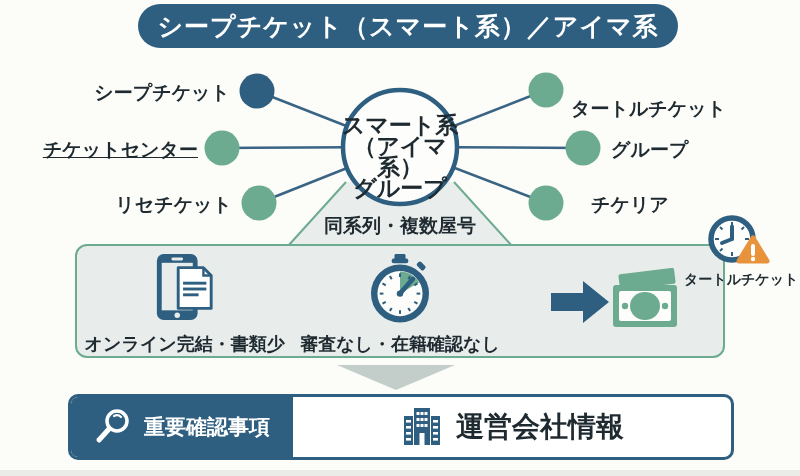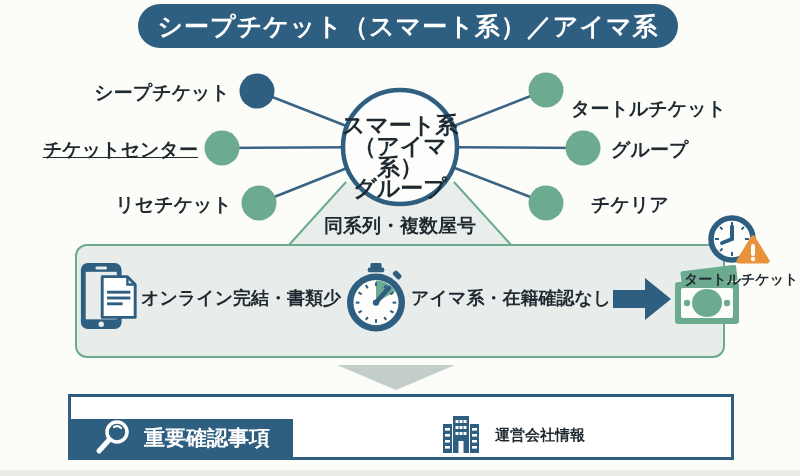--- a/index.html
+++ b/index.html
@@ -14,40 +14,40 @@
 
   
   .node-label{font-size:19px;font-weight:bold;color:#1e2a30;white-space:nowrap;}
   .hub-center-text{left:340px;top:115px;width:120px;text-align:center;font-size:23px;line-height:21px;
     font-weight:bold;color:#1e2a30;}
   .hub-caption{left:300px;top:213px;width:200px;text-align:center;font-size:19px;font-weight:bold;color:#1e2a30;}
 
   
   .feature-box{left:75px;top:244px;width:650px;height:114px;background:#e8edec;border:2px solid #6cab8f;
     border-radius:12px;box-sizing:border-box;display:grid;grid-template-columns:1fr 1fr 1fr;}
-  .feature-item{display:flex;flex-direction:row;align-items:center;justify-content:flex-end;padding-bottom:7px;}
+  .feature-item{display:flex;flex-direction:column;align-items:center;justify-content:flex-end;}
   .feature-icon{flex:1;display:flex;align-items:center;justify-content:center;}
   .feature-label{font-size:18px;font-weight:bold;color:#1e2a30;white-space:nowrap;}
 
   
   .warn-cluster{left:684px;top:213px;width:112px;text-align:center;}
   .warn-label{font-size:14px;font-weight:bold;color:#1e2a30;white-space:nowrap;margin-top:2px;}
 
   
   .down-arrow{left:337px;top:365px;width:0;height:0;border-left:59px solid transparent;
     border-right:59px solid transparent;border-top:25px solid #c3cdca;}
 
   
   .footer-bar{left:68px;top:394px;width:666px;height:66px;background:#ffffff;border:3px solid #2e5f80;
-    border-radius:0;box-sizing:border-box;display:flex;overflow:hidden;align-items:flex-end;}
+    border-radius:10px;box-sizing:border-box;display:flex;overflow:hidden;}
   .footer-primary{width:222px;background:#2e5f80;display:flex;align-items:center;justify-content:center;
     gap:12px;color:#ffffff;font-size:21px;font-weight:bold;flex-shrink:0;}
   .footer-items{flex:1;display:flex;}
   .footer-item{flex:1;display:flex;align-items:center;justify-content:center;gap:12px;
-    font-size:15px;font-weight:bold;color:#1e2a30;}
+    font-size:28px;font-weight:bold;color:#1e2a30;}
 
   .bottom-strip{left:0;top:470px;width:800px;height:6px;background:#ebebe7;}
 </style>
 </head>
 <body>
 
 <div class="stage">
 
   <div class="abs title-pill">シープチケット（スマート系）／アイマ系</div>
 
@@ -128,21 +128,21 @@
               <line x1="49" y1="62" x2="47" y2="58.5"></line>
             <line x1="19" y1="32" x2="22.5" y2="34"></line>
               <line x1="57" y1="32" x2="53.5" y2="34"></line>
             <line x1="19" y1="54" x2="22.5" y2="52"></line>
               <line x1="57" y1="54" x2="53.5" y2="52"></line>
           </g>
           <line x1="38" y1="43" x2="52" y2="27" stroke="#2e5f80" stroke-width="5" stroke-linecap="round"></line>
           <circle cx="38" cy="43" r="3.5" fill="#2e5f80"></circle>
         </svg>
       </div>
-      <div class="feature-label">アイマ系・在籍確認なし</div>
+      <div class="feature-label">審査なし・在籍確認なし</div>
     </div>
 
     <div class="feature-item">
       <div class="feature-icon">
         <svg width="132" height="66" viewBox="0 0 132 66">
           <polygon points="2,25 34,25 34,13 60,34 34,55 34,43 2,43" fill="#2e5f80"></polygon>
           <rect x="70" y="3" width="56" height="16" rx="2" fill="#6cab8f" transform="rotate(-7 98 11)"></rect>
           <rect x="64" y="17" width="64" height="42" rx="3" fill="#6cab8f"></rect>
           <rect x="70" y="23" width="52" height="30" rx="2" fill="#fdfdfb"></rect>
           <ellipse cx="96" cy="38" rx="15" ry="14" fill="#6cab8f"></ellipse>

